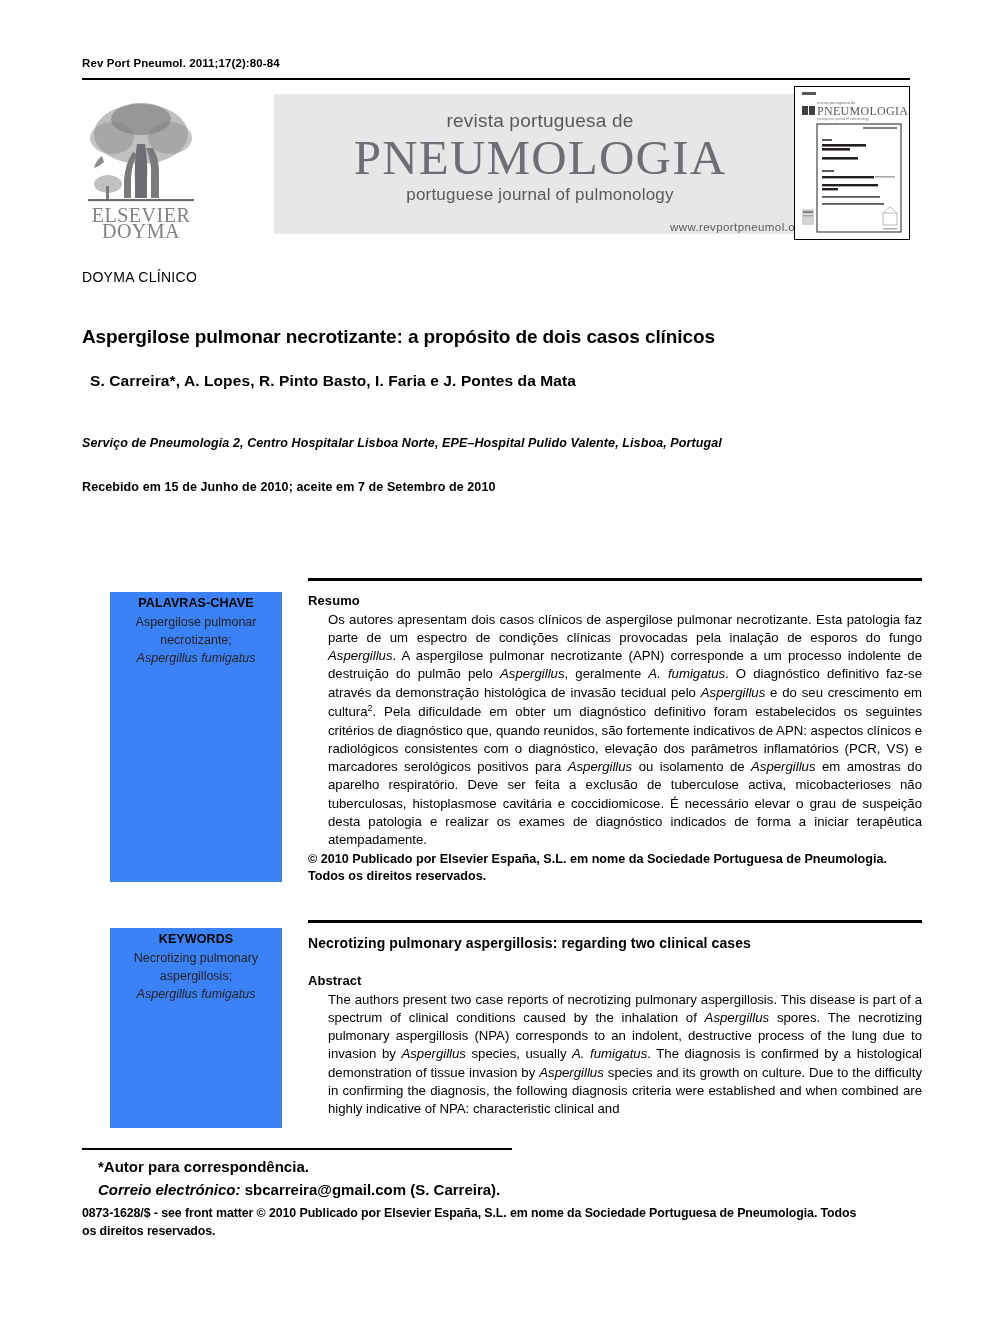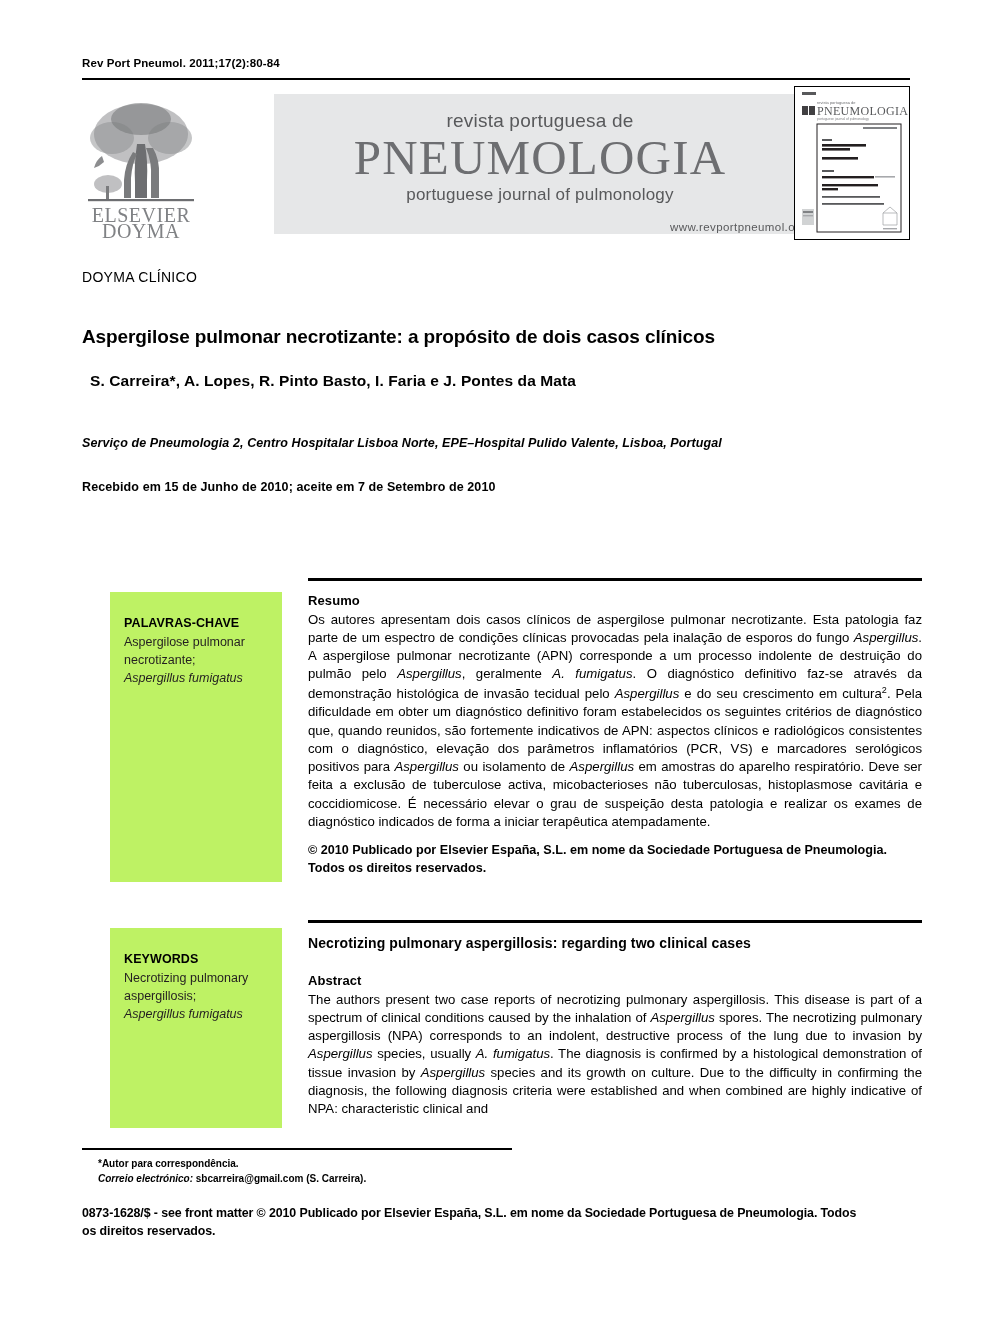--- a/index.html
+++ b/index.html
@@ -149,24 +149,25 @@
     top: 480px;
     width: 840px;
     font-size: 12.5px;
     font-weight: bold;
     letter-spacing: 0.1px;
   }
 
   
   .kw-box {
     position: absolute;
-    background: #bef264;
+    background: #3b82f6;
     width: 172px;
     box-sizing: border-box;
-    padding: 24px 14px 10px 14px;
+    padding: 4px 14px 10px 14px;
+    text-align: center;
   }
   .kw-box.pt { left: 110px; top: 592px; height: 290px; }
   .kw-box.en { left: 110px; top: 928px; height: 200px; }
   .kw-title {
     font-size: 12.5px;
     font-weight: bold;
     letter-spacing: 0.1px;
     margin-bottom: 3px;
     color: #000;
   }
@@ -200,45 +201,46 @@
     font-size: 14px;
     font-weight: bold;
     letter-spacing: 0.1px;
     margin-bottom: 22px;
   }
   .abs-body {
     font-size: 13.2px;
     line-height: 1.385;
     text-align: justify;
     color: #000;
+    margin-left: 20px;
   }
   .abs-body .ital { font-style: italic; }
   .abs-body sup { font-size: 9px; vertical-align: super; }
   .abs-copy {
     font-size: 12.6px;
     line-height: 1.38;
     font-weight: bold;
-    margin-top: 11px;
+    margin-top: 1px;
   }
 
   
   .foot-rule {
     position: absolute;
     left: 82px;
     top: 1148px;
     width: 430px;
     height: 2px;
     background: #000;
   }
   .footnote {
     position: absolute;
     left: 98px;
     top: 1156px;
     width: 760px;
-    font-size: 10px;
+    font-size: 15px;
     line-height: 1.5;
     font-weight: bold;
   }
   .footnote .ital { font-style: italic; }
   .issn {
     position: absolute;
     left: 82px;
     top: 1205px;
     width: 790px;
     font-size: 12.4px;

